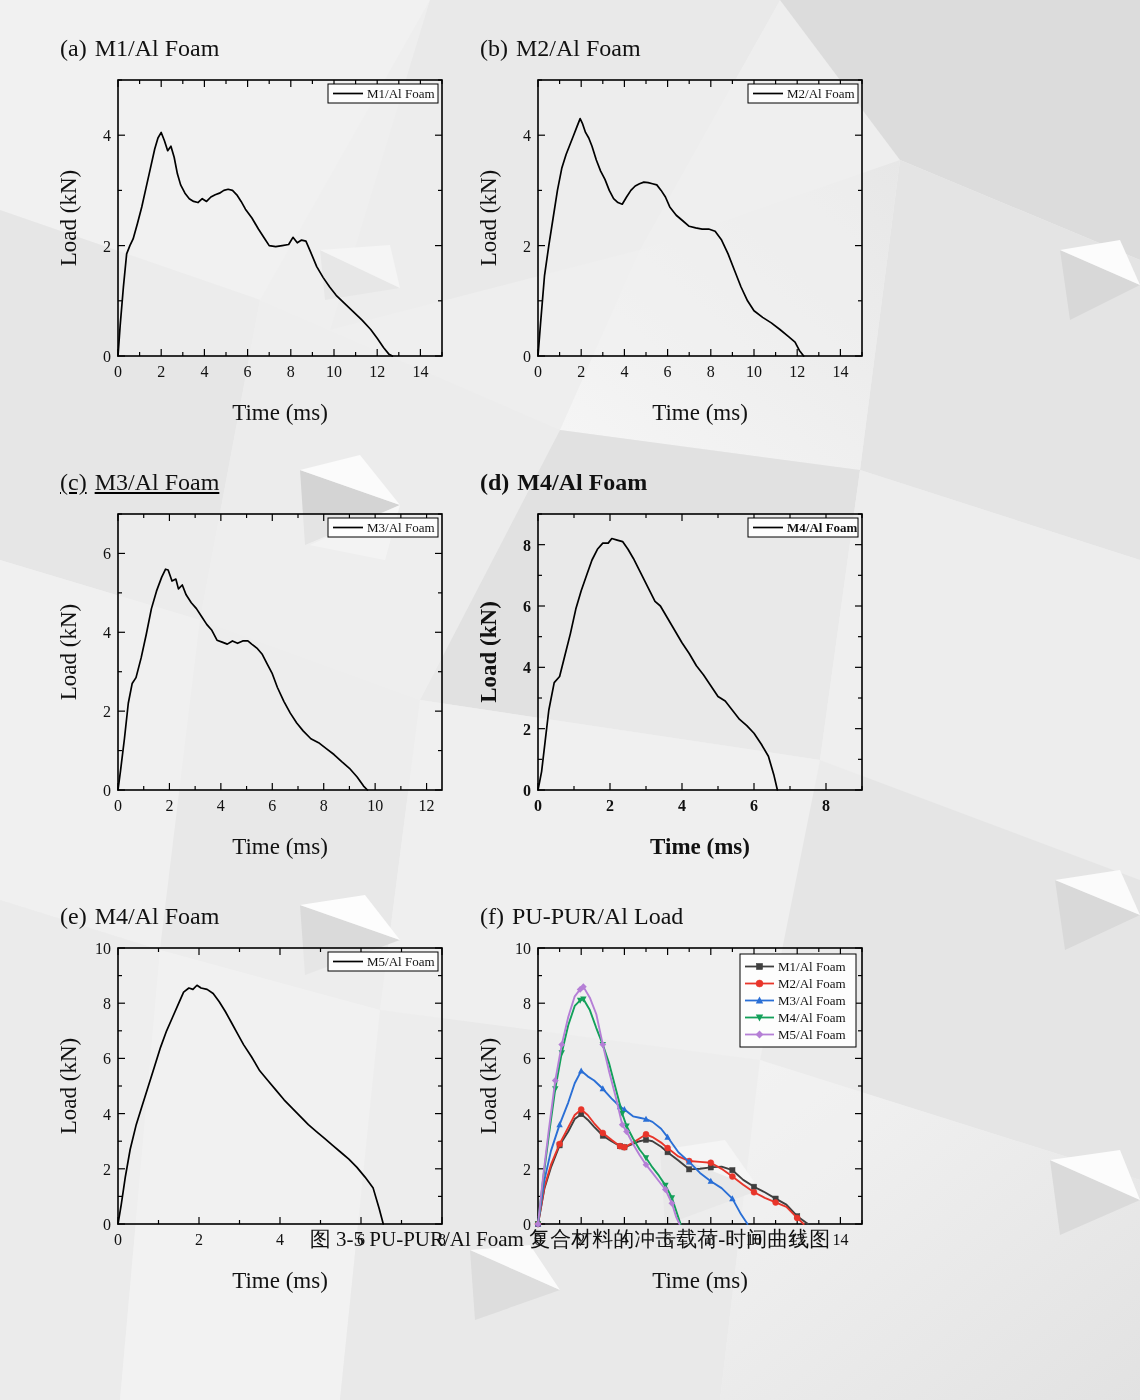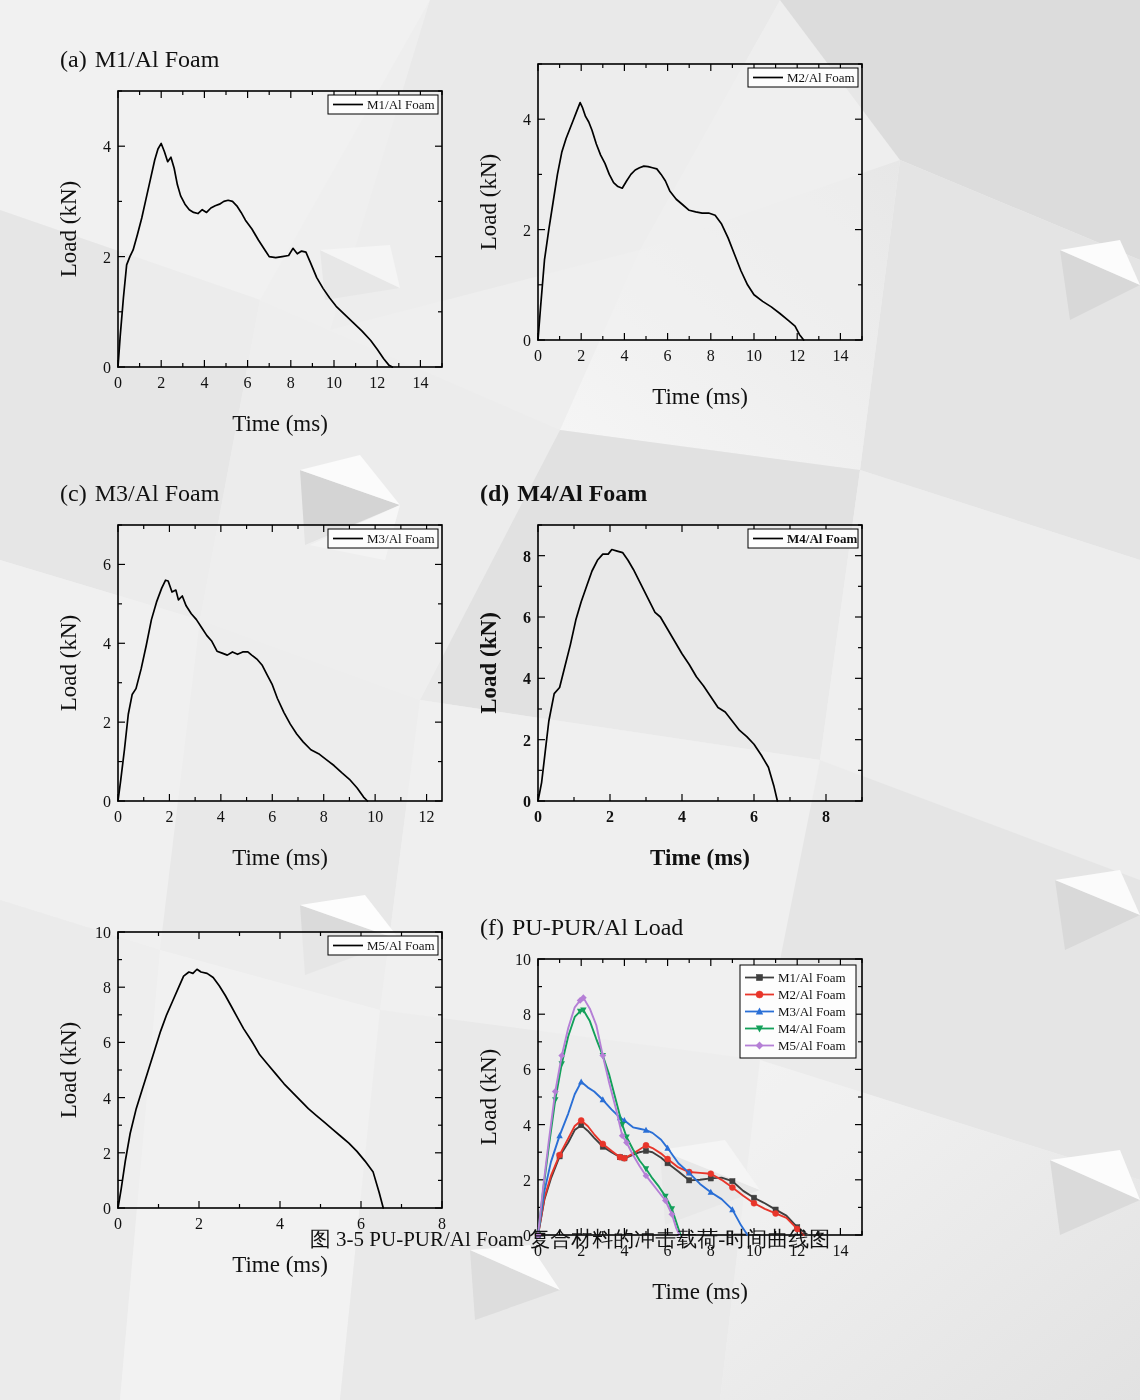--- a/index.html
+++ b/index.html
@@ -7,21 +7,21 @@
     width:1140px;height:1400px;
     font-family:"Liberation Serif",serif;
     background:#eeeeee;
     position:relative;overflow:hidden;
   }
   
   #bg{position:absolute;inset:0;z-index:0;pointer-events:none;}
   #page{position:relative;z-index:2;width:1140px;height:1400px;}
 
   .grid{
-    position:absolute;left:0;top:11px;width:1140px;
+    position:absolute;left:0;top:0;width:1140px;
     display:grid;grid-template-columns:460px 460px;
     column-gap:0;row-gap:0;
   }
   .panel{position:relative;}
   .panel-head{
     font-size:24px;color:#111;white-space:nowrap;
     font-family:"Liberation Serif",serif;
   }
   .panel-head .ltr{margin-right:8px;}
   .plotwrap{position:relative;}
@@ -162,20 +162,23 @@
             <g>
               <rect x="268" y="22" width="110" height="19" fill="#fdfdfd" stroke="#000" stroke-width="1"></rect>
               <line x1="273" y1="31.5" x2="303" y2="31.5" stroke="#000" stroke-width="1.7"></line>
               <text x="307" y="36" class="legend-lbl">M1/Al Foam</text>
             </g>
           </svg>
         </div>
     </div>
 
     <div class="panel" style="padding:35px 0 0 20px;">
+      <div class="panel-head">
+        <span class="ltr">(b)</span><span>M2/Al Foam</span>
+      </div>
       <div class="plotwrap" id="plot-1">
           <svg width="400" height="380" viewBox="0 0 400 380">
             <rect x="58" y="18" width="324" height="276" fill="#f0f0f0" fill-opacity="0.55"></rect>
             <rect x="58" y="18" width="324" height="276" fill="none" stroke="#000" stroke-width="1.6"></rect>
             <line x1="58" y1="294" x2="58" y2="287" stroke="#000" stroke-width="1.2"></line>
             <line x1="58" y1="18" x2="58" y2="25" stroke="#000" stroke-width="1.2"></line>
             <line x1="79.6" y1="294" x2="79.6" y2="290" stroke="#000" stroke-width="1.2"></line>
             <line x1="79.6" y1="18" x2="79.6" y2="22" stroke="#000" stroke-width="1.2"></line>
             <line x1="101.2" y1="294" x2="101.2" y2="287" stroke="#000" stroke-width="1.2"></line>
             <line x1="101.2" y1="18" x2="101.2" y2="25" stroke="#000" stroke-width="1.2"></line>
@@ -233,21 +236,21 @@
             <path d="M58.00 294.00 L60.59 260.88 L64.48 213.96 L68.80 183.60 L73.12 156.00 L77.44 128.40 L81.76 106.32 L86.08 92.52 L90.40 81.48 L93.64 73.20 L96.88 64.92 L100.12 56.64 L102.28 61.06 L105.52 70.44 L108.76 75.96 L112.00 84.24 L116.32 98.04 L120.64 109.08 L124.96 117.36 L129.28 128.40 L133.60 136.68 L137.92 140.54 L142.24 142.20 L146.56 135.02 L150.88 128.40 L155.20 123.98 L159.52 121.78 L163.84 120.12 L168.16 120.67 L172.48 121.78 L176.80 122.88 L181.12 128.40 L185.44 135.02 L189.76 144.96 L196.24 153.24 L202.72 158.76 L209.20 164.28 L215.68 165.94 L222.16 167.04 L228.64 167.04 L235.12 169.25 L241.60 178.08 L248.08 191.88 L254.56 208.44 L261.04 225.00 L267.52 238.80 L274.00 248.74 L282.64 255.36 L291.28 260.88 L299.92 267.50 L308.56 274.68 L315.04 280.20 L319.36 288.48 L323.68 294.00 " fill="none" stroke="#000000" stroke-width="1.7" stroke-linejoin="round" stroke-linecap="round"></path>
             <g>
               <rect x="268" y="22" width="110" height="19" fill="#fdfdfd" stroke="#000" stroke-width="1"></rect>
               <line x1="273" y1="31.5" x2="303" y2="31.5" stroke="#000" stroke-width="1.7"></line>
               <text x="307" y="36" class="legend-lbl">M2/Al Foam</text>
             </g>
           </svg>
         </div>
     </div>
 
-    <div class="panel" style="padding:27px 0 0 60px;">
+    <div class="panel" style="padding:27px 0 0 60px;text-decoration:underline;">
       <div class="panel-head">
         <span class="ltr">(c)</span><span>M3/Al Foam</span>
       </div>
       <div class="plotwrap" id="plot-2">
           <svg width="400" height="380" viewBox="0 0 400 380">
             <rect x="58" y="18" width="324" height="276" fill="#f0f0f0" fill-opacity="0.55"></rect>
             <rect x="58" y="18" width="324" height="276" fill="none" stroke="#000" stroke-width="1.6"></rect>
             <line x1="58" y1="294" x2="58" y2="287" stroke="#000" stroke-width="1.2"></line>
             <line x1="58" y1="18" x2="58" y2="25" stroke="#000" stroke-width="1.2"></line>
             <line x1="83.71428571428571" y1="294" x2="83.71428571428571" y2="290" stroke="#000" stroke-width="1.2"></line>
@@ -377,20 +380,23 @@
             <g>
               <rect x="268" y="22" width="110" height="19" fill="#fdfdfd" stroke="#000" stroke-width="1"></rect>
               <line x1="273" y1="31.5" x2="303" y2="31.5" stroke="#000" stroke-width="1.7"></line>
               <text x="307" y="36" class="legend-lbl">M4/Al Foam</text>
             </g>
           </svg>
         </div>
     </div>
 
     <div class="panel" style="padding:27px 0 0 60px;">
+      <div class="panel-head">
+        <span class="ltr">(e)</span><span>M4/Al Foam</span>
+      </div>
       <div class="plotwrap" id="plot-4">
           <svg width="400" height="380" viewBox="0 0 400 380">
             <rect x="58" y="18" width="324" height="276" fill="#f0f0f0" fill-opacity="0.55"></rect>
             <rect x="58" y="18" width="324" height="276" fill="none" stroke="#000" stroke-width="1.6"></rect>
             <line x1="58" y1="294" x2="58" y2="287" stroke="#000" stroke-width="1.2"></line>
             <line x1="58" y1="18" x2="58" y2="25" stroke="#000" stroke-width="1.2"></line>
             <line x1="98.5" y1="294" x2="98.5" y2="290" stroke="#000" stroke-width="1.2"></line>
             <line x1="98.5" y1="18" x2="98.5" y2="22" stroke="#000" stroke-width="1.2"></line>
             <line x1="139" y1="294" x2="139" y2="287" stroke="#000" stroke-width="1.2"></line>
             <line x1="139" y1="18" x2="139" y2="25" stroke="#000" stroke-width="1.2"></line>

